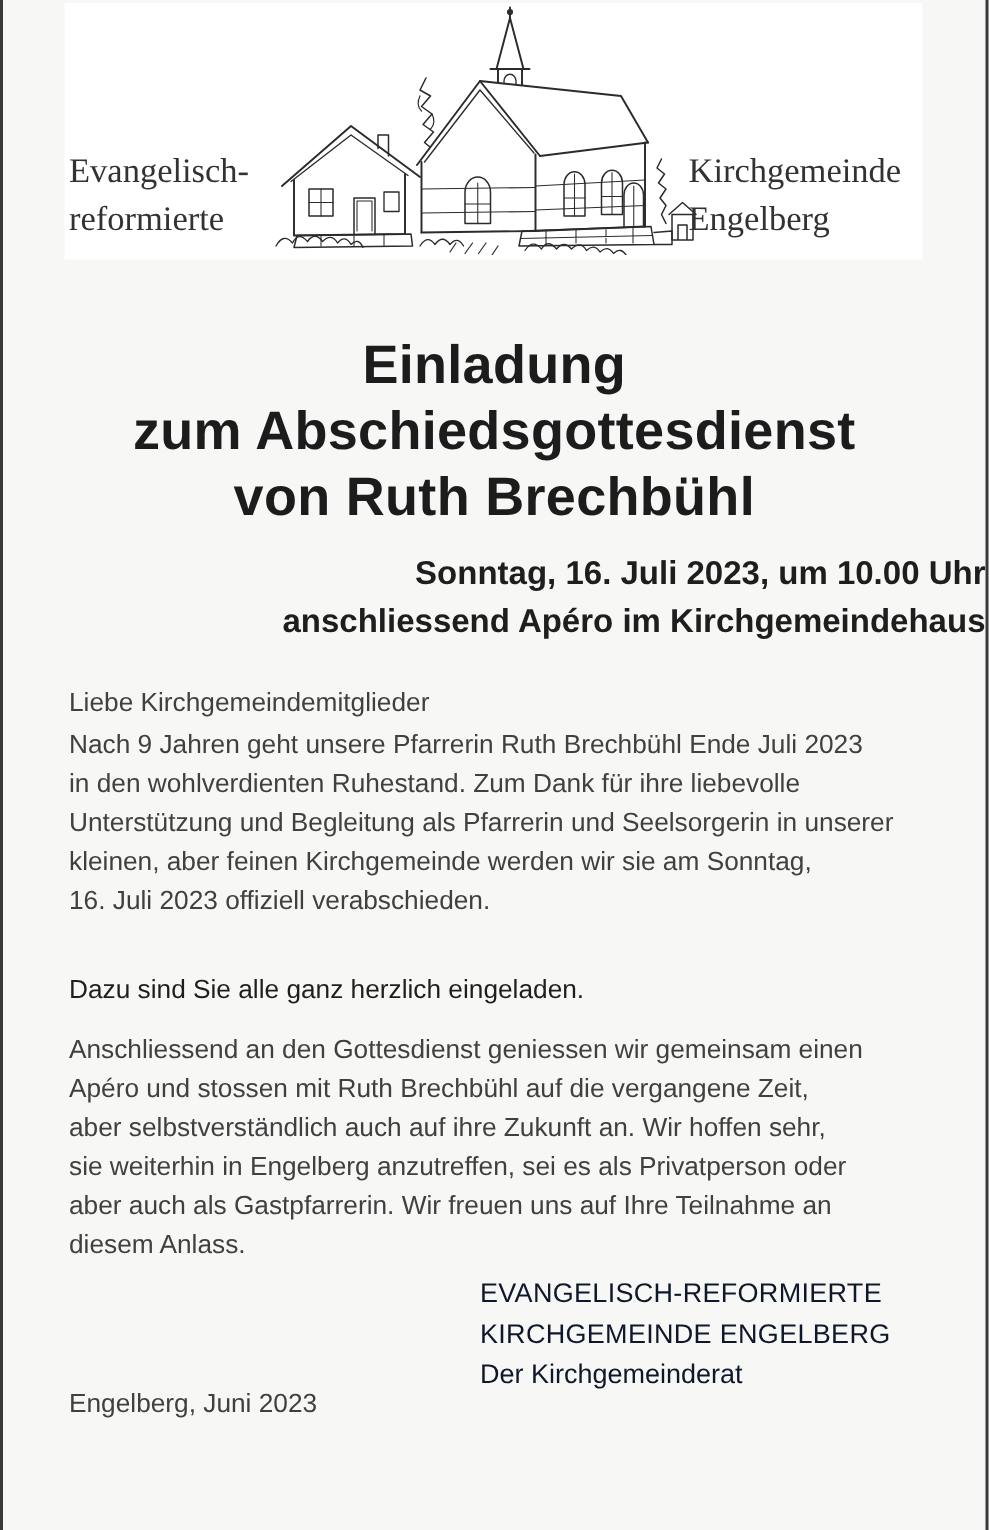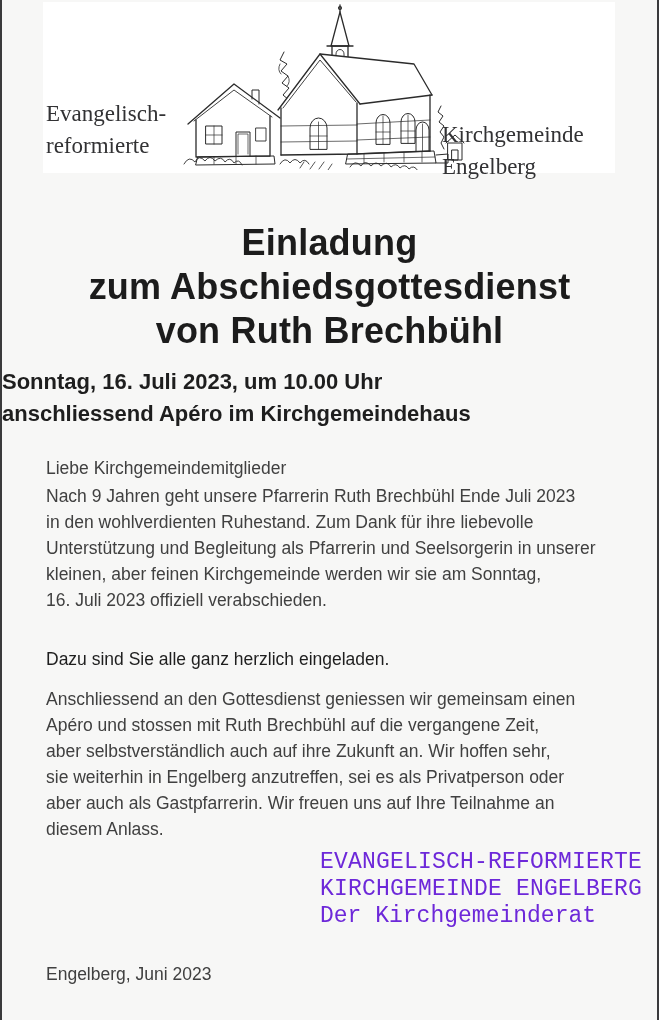--- a/index.html
+++ b/index.html
@@ -22,64 +22,63 @@
   }
   .org-label {
     position: absolute;
     font-family: Liberation Serif, serif;
     font-size: 23px;
     line-height: 32px;
     color: #323234;
     white-space: nowrap;
   }
   .org-left  { left: 44px;  top: 98px; }
-  .org-right { left: 440px; top: 98px; margin-top: 21px; }
+  .org-right { left: 457px; top: 98px; }
   .church-svg { position: absolute; left: 178px; top: 4px; }
   .title-block {
     position: absolute;
     left: 0; top: 221px; width: 655px;
     text-align: center;
     font-weight: bold;
     font-size: 36px;
     line-height: 44px;
     color: #1c1c1c;
     letter-spacing: 0.2px;
   }
   .subtitle-block {
     position: absolute;
     left: 0; top: 366px; width: 655px;
-    text-align: left;
+    text-align: right;
     font-weight: bold;
     font-size: 22px;
     line-height: 32px;
     color: #1e1e1e;
   }
   .body-text {
     position: absolute;
     left: 44px;
     font-size: 17.5px;
     line-height: 26px;
     color: #404040;
     white-space: pre-line;
   }
   .salutation { top: 455px; }
   .para-1     { top: 483px; }
   .highlight  { top: 646px; font-weight: normal; color: #1e1e1e; }
   .para-2     { top: 686px; }
   .signature-block {
     position: absolute;
     left: 318px; top: 849px;
-    font-size: 23px;
+    font-size: 18px;
     line-height: 27px;
-    color: #6d28d9;
+    color: #0f172a;
     letter-spacing: 0.2px;
-    font-family: Liberation Mono, monospace;
   }
   .signoff { letter-spacing: 0; }
-  .place-date { top: 961px; text-align: right; }
+  .place-date { top: 922px; text-align: right; }
 </style>
 </head>
 <body>
 
 <div class="page">
 
   <div class="header-bg"></div>
 
   <div class="org-label org-left">
     <div>Evangelisch-</div>

